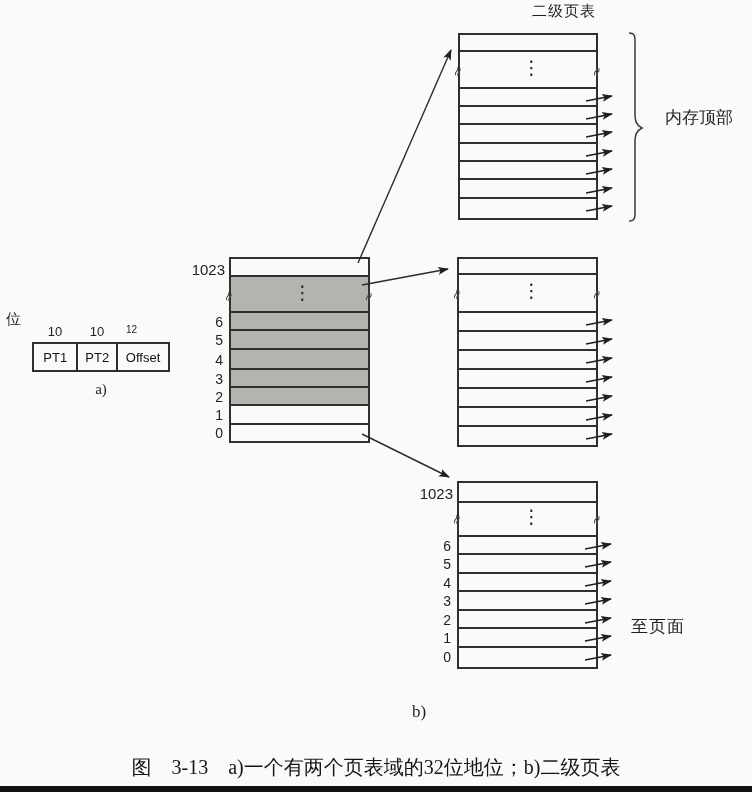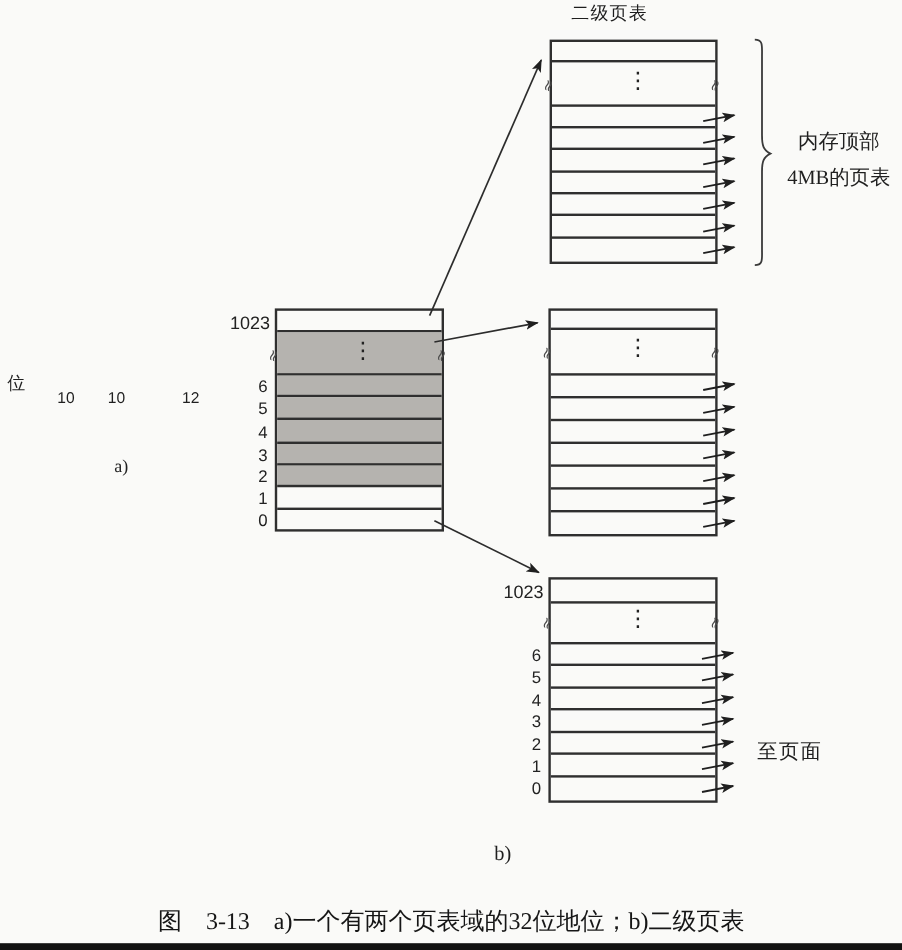--- a/index.html
+++ b/index.html
@@ -10,37 +10,42 @@
   .cn{font-family:"Liberation Serif","DejaVu Serif",serif;}
   .table{position:absolute;border:2px solid #2f2f2f;box-sizing:content-box;background:transparent;}
   .row{box-sizing:border-box;border-bottom:2px solid #2f2f2f;}
   .row:last-child{border-bottom:none;}
   .shaded{background:#b5b3af;}
   .numlab{position:absolute;text-align:right;font-size:14px;color:#222;}
   .biglab{position:absolute;text-align:right;font-size:15px;color:#222;}
   .vdots{position:absolute;font-size:19px;line-height:1;color:#222;font-family:"DejaVu Sans",sans-serif;}
   .brk{position:absolute;font-size:13px;color:#4a4a4a;transform:rotate(-70deg);
        font-family:"DejaVu Sans",sans-serif;line-height:1;}
-  .title-cn{position:absolute;font-size:15px;letter-spacing:1px;color:#1d1d1d;text-align:left;}
+  .title-cn{position:absolute;font-size:15px;letter-spacing:1px;color:#1d1d1d;text-align:right;}
   svg{position:absolute;left:0;top:0;pointer-events:none;}
   .bitcell{display:flex;align-items:center;justify-content:center;font-size:13px;color:#111;}
   .caption{position:absolute;left:0;top:754px;width:752px;text-align:center;
            font-size:20px;color:#161616;}
   .blackbar{position:absolute;left:0;top:786px;width:752px;height:6px;background:#121212;}
 </style>
 </head>
 <body>
 
 <div id="page">
 
   <div class="abs cn" style="left:6px;top:310px;font-size:15px;">位</div>
   <div class="abs" style="left:40px;top:324px;width:30px;text-align:center;font-size:13px;">10</div>
   <div class="abs" style="left:82px;top:324px;width:30px;text-align:center;font-size:13px;">10</div>
-  <div class="abs" style="left:144px;top:324px;width:30px;text-align:center;font-size:13px;">12</div>
+  <div class="abs" style="left:126px;top:324px;width:30px;text-align:left;font-size:10px;">12</div>
 
+  <div class="abs" style="left:32px;top:342px;width:134px;height:26px;border:2px solid #2f2f2f;display:flex;">
+    <div class="bitcell" style="flex:45 0 0;border-right:2px solid #2f2f2f;">PT1</div>
+    <div class="bitcell" style="flex:40 0 0;border-right:2px solid #2f2f2f;">PT2</div>
+    <div class="bitcell" style="flex:53 0 0;">Offset</div>
+  </div>
   <div class="abs cn" style="left:86px;top:381px;width:30px;text-align:center;font-size:15px;">a)</div>
 
   <div class="table" style="left:229px;top:257px;width:137px;height:182px;">
     <div class="row" style="height:18px;"></div>
     <div class="row shaded" style="height:36px;"></div>
     <div class="row shaded" style="height:18px;"></div>
     <div class="row shaded" style="height:19px;"></div>
     <div class="row shaded" style="height:20px;"></div>
     <div class="row shaded" style="height:18px;"></div>
     <div class="row shaded" style="height:18px;"></div>
@@ -69,21 +74,20 @@
     <div class="row" style="height:18px;"></div>
     <div class="row" style="height:18px;"></div>
     <div class="row" style="height:19px;"></div>
     <div class="row" style="height:19px;"></div>
   </div>
   <div class="vdots" style="left:522px;top:58px;">⋮</div>
   <div class="brk" style="left:452px;top:65px;">≈</div>
   <div class="brk" style="left:591px;top:65px;">≈</div>
   <div class="abs cn" style="left:648px;top:103px;width:102px;text-align:center;font-size:17px;line-height:30px;">
     <div>内存顶部</div>
-    <div>4MB的页表</div>
   </div>
 
   <div class="table" style="left:457px;top:257px;width:137px;height:186px;">
     <div class="row" style="height:16px;"></div>
     <div class="row" style="height:38px;"></div>
     <div class="row" style="height:19px;"></div>
     <div class="row" style="height:19px;"></div>
     <div class="row" style="height:19px;"></div>
     <div class="row" style="height:19px;"></div>
     <div class="row" style="height:19px;"></div>

